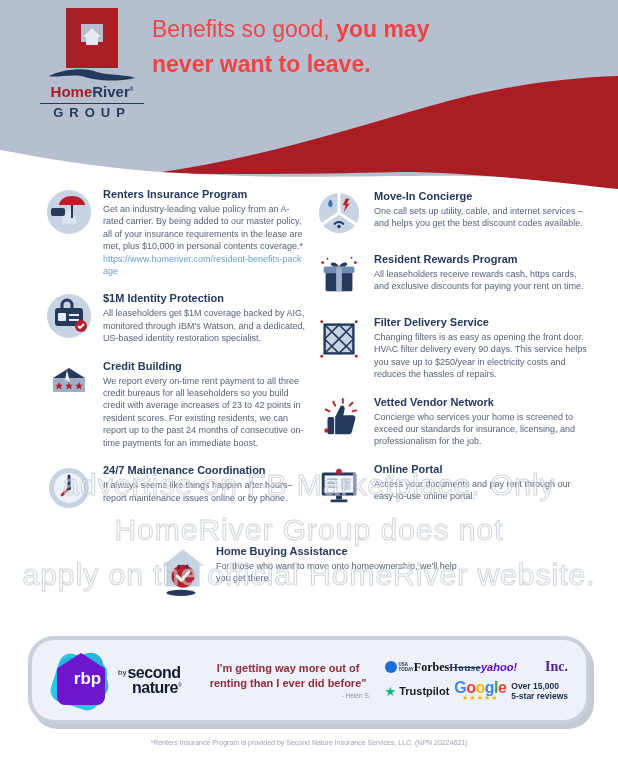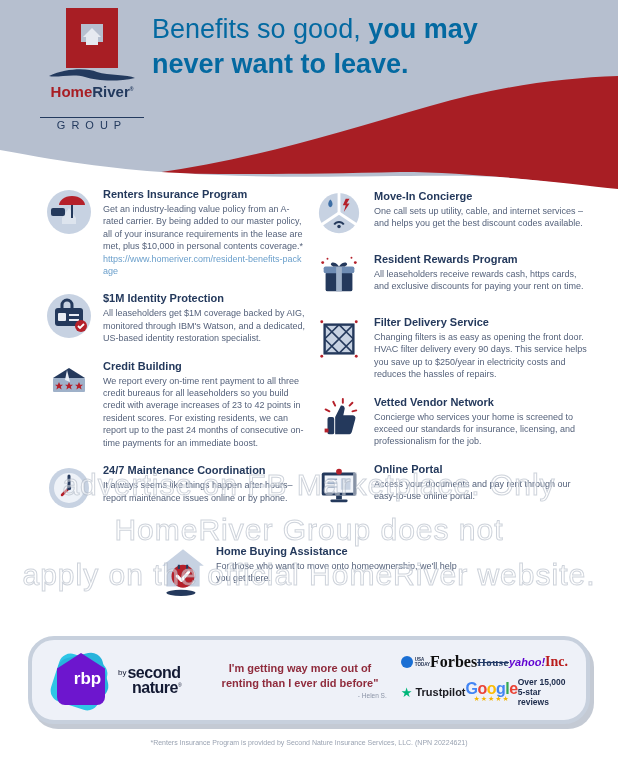--- a/index.html
+++ b/index.html
@@ -15,23 +15,23 @@
   .logo { position:absolute; top:8px; left:40px; width:104px; text-align:center; }
   .logo-h { position:relative; width:52px; height:60px; margin:0 auto; background:#a81e24; }
   .logo-h .gap { position:absolute; top:16px; left:15px; width:22px; height:18px; background:#b6bfcf; }
   .logo-h .house { position:absolute; top:20px; left:17px; width:0; height:0;
      border-left:9px solid transparent; border-right:9px solid transparent; border-bottom:9px solid #e6e9f0; }
   .logo-h .house2 { position:absolute; top:29px; left:20px; width:12px; height:8px; background:#e6e9f0; }
   .logo-river-swoosh { width:90px; height:16px; margin:-2px auto 0; }
   .logo-word { font-weight:bold; font-size:15px; letter-spacing:0; line-height:15px; }
   .logo-word .hm { color:#a81e24; }
   .logo-word .rv { color:#233a5e; }
-  .logo-group { font-size:11px; color:#233a5e; letter-spacing:6px; border-top:1.5px solid #233a5e; margin-top:18px; padding-top:1px; font-weight:normal;}
+  .logo-group { font-size:13px; color:#233a5e; letter-spacing:6px; border-top:1.5px solid #233a5e; margin-top:4px; padding-top:1px; font-weight:bold;}
   .hero-title { position:absolute; top:12px; left:152px; width:330px;
-     font-size:27px; line-height:35px; color:#0369a1; font-weight:normal; }
+     font-size:23px; line-height:35px; color:#ef4444; font-weight:normal; }
   .hero-title b { font-weight:bold; }
   
   .col { position:absolute; }
   .col-left  { top:188px; left:45px;  width:262px; }
   .col-right { top:190px; left:316px; width:276px; }
   .item { display:flex; margin-bottom:15px; }
   .icn { flex:0 0 48px; width:48px; height:48px; margin-right:10px; position:relative; }
   .icn svg { display:block; }
   .txt { flex:1; }
   .b-title { font-size:11px; font-weight:bold; color:#24395c; margin-bottom:3px; }
@@ -65,24 +65,24 @@
   .by-sn .sn { font-weight:bold; font-size:16px; letter-spacing:-0.5px; }
   .by-sn sup { font-size:5px; }
   .quote { width:190px; margin-left:8px; text-align:center; }
   .quote-text { color:#8f2b3c; font-weight:bold; font-size:11px; line-height:15px; }
   .quote-attr { color:#8a93a5; font-size:6.5px; text-align:right; margin-top:1px; }
   .press { margin-left:14px; flex:1; }
   .press-row1 { display:flex; align-items:center; justify-content:space-between; margin-bottom:6px; }
   .usat { display:flex; align-items:center; }
   .usat-circle { width:12px; height:12px; border-radius:50%; background:#1a6fd4; margin-right:2px; }
   .usat-txt { font-size:4.5px; font-weight:bold; color:#1b2a4a; line-height:5px; }
-  .forbes { font-family:"Liberation Serif", serif; font-weight:bold; font-size:16px; color:#101010; }
+  .forbes { font-family:"Liberation Serif", serif; font-weight:bold; font-size:12px; color:#101010; }
   .house { font-family:"Liberation Serif", serif; font-weight:bold; font-size:11px; color:#223a66; letter-spacing:0.5px; text-decoration:line-through; text-decoration-thickness:0.5px;}
   .yahoo { font-weight:bold; font-size:11px; color:#5f01d1; font-style:italic; }
-  .inc { font-family:"Liberation Serif", serif; font-weight:bold; font-size:14px; color:#b91c1c; }
+  .inc { font-family:"Liberation Serif", serif; font-weight:bold; font-size:14px; color:#4c1d95;padding-left:28px; }
   .press-row2 { display:flex; align-items:center; justify-content:space-between; }
   .trust { display:flex; align-items:center; }
   .trust-star { color:#00b67a; font-size:13px; margin-right:3px; }
   .trust-word { font-size:11px; font-weight:bold; color:#1b1b21; }
   .google { text-align:center; line-height:14px; }
   .google-word span { font-weight:bold; font-size:16px; letter-spacing:-0.5px; }
   .g1,.g4 { color:#4285F4; } .g2,.g6 { color:#EA4335; } .g3 { color:#FBBC05; } .g5 { color:#34A853; }
   .google-stars { color:#f4b400; font-size:7px; letter-spacing:1px; line-height:6px; }
   .reviews { font-size:8.5px; font-weight:bold; color:#1b2a4a; line-height:10px; }
   

